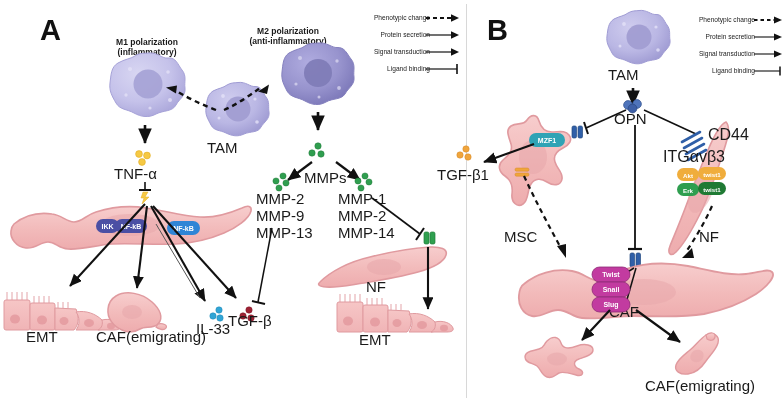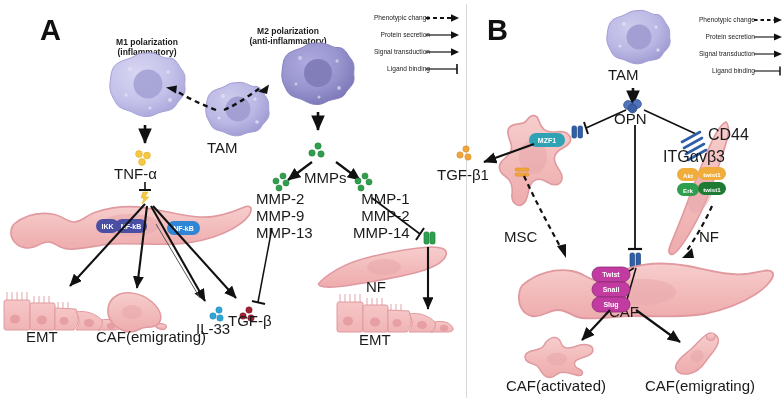--- a/index.html
+++ b/index.html
@@ -260,21 +260,21 @@
     <div>MMP-9</div>
     <div>MMP-13</div>
   </div>
 
   <svg class="abs" style="left:352px;top:172px;" width="28" height="22">
     <circle cx="13" cy="4" r="3.1" fill="#2f9e4f" stroke="#227a3a" stroke-width="0.5"></circle>
     <circle cx="6" cy="9" r="3.1" fill="#2f9e4f" stroke="#227a3a" stroke-width="0.5"></circle>
     <circle cx="17" cy="10" r="3.1" fill="#2f9e4f" stroke="#227a3a" stroke-width="0.5"></circle>
     <circle cx="9" cy="16" r="3.1" fill="#2f9e4f" stroke="#227a3a" stroke-width="0.5"></circle>
   </svg>
-  <div class="abs lbl lbl-med" style="left:353px;top:191px;line-height:1.13;text-align:right;">
+  <div class="abs lbl lbl-med" style="left:338px;top:191px;line-height:1.13;">
     <div>MMP-1</div>
     <div>MMP-2</div>
     <div>MMP-14</div>
   </div>
 
   <svg class="abs" style="left:248px;top:228px;" width="30" height="82">
     <line x1="24" y1="0" x2="10" y2="74" stroke="#111" stroke-width="1.5"></line>
     <line x1="4" y1="73" x2="17" y2="76" stroke="#111" stroke-width="2.0"></line>
   </svg>
 
@@ -502,21 +502,20 @@
 
   <svg class="abs" style="left:552px;top:308px;" width="180" height="48">
     <line x1="58" y1="2" x2="30" y2="32" stroke="#111" stroke-width="2.2" marker-end="url(#arrowFill)"></line>
     <line x1="84" y1="2" x2="128" y2="34" stroke="#111" stroke-width="2.2" marker-end="url(#arrowFill)"></line>
   </svg>
 
   <svg class="abs" style="left:521px;top:333px;" width="84" height="48">
     <path d="M26,8 C32,2 38,4 40,10 C42,16 48,16 56,13 C64,10 72,12 72,17 C72,22 64,24 58,26 C52,28 52,33 58,36 C64,39 62,44 55,42 C48,40 42,38 38,40 C34,42 32,46 26,44 C20,42 20,36 16,33 C12,30 4,30 4,24 C4,18 12,18 18,16 C24,14 22,12 26,8 Z" fill="url(#gFib)" stroke="#e09a9f" stroke-width="1.4"></path>
     <ellipse cx="36" cy="26" rx="10" ry="6.5" fill="#e8a8ab" opacity="0.6"></ellipse>
   </svg>
-  <div class="abs lbl lbl-med" style="left:506px;top:377px;">CAF(activated)</div>
 
   <svg class="abs" style="left:670px;top:331px;" width="70" height="48">
     <path d="M36,4 C43,0 50,5 48,12 C46,19 40,24 36,30 C32,36 26,42 18,43 C10,44 4,40 6,34 C8,28 14,24 20,19 C26,14 30,8 36,4 Z" fill="url(#gFib)" stroke="#e09a9f" stroke-width="1.4"></path>
     <path d="M36,4 C40,1 46,1 45,6 C44,10 40,10 37,8 Z" fill="url(#gFib)" stroke="#e09a9f" stroke-width="1.2"></path>
     <ellipse cx="27" cy="25" rx="7" ry="6" fill="#e8a8ab" opacity="0.6" transform="rotate(-35 27 25)"></ellipse>
   </svg>
   <div class="abs lbl lbl-med" style="left:645px;top:377px;">CAF(emigrating)</div>
 
 </div>
 

